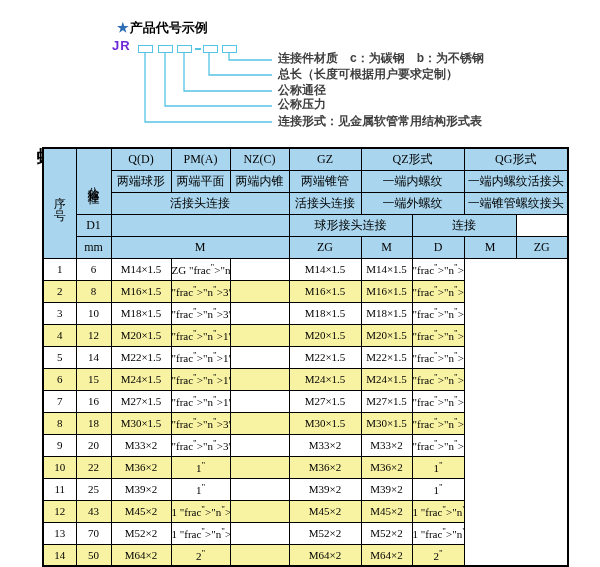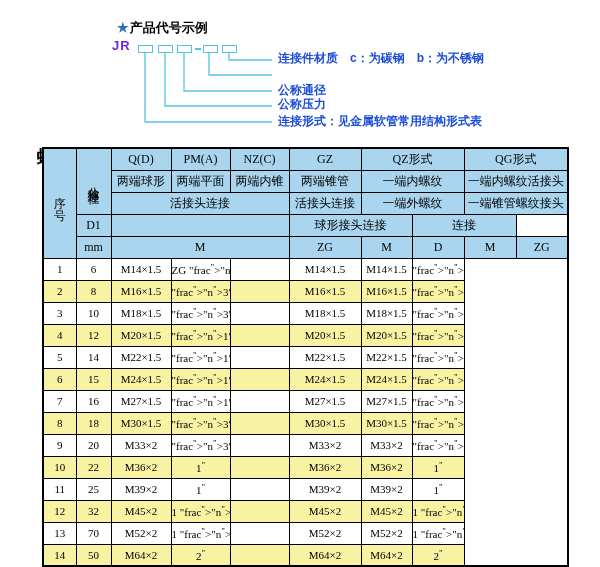--- a/index.html
+++ b/index.html
@@ -29,21 +29,21 @@
     position:absolute; top:45px; width:15px; height:8px;
     border:1.5px solid var(--cyan); background:#fff;
   }
   .code-dash {
     position:absolute; top:48px; left:195px; width:6px; height:2px;
     background:var(--cyan);
   }
   #connector-svg { position:absolute; left:0; top:0; }
   .diag-label {
     position:absolute; left:278px;
-    font-size:12px; font-weight:bold; color:#1d4ed8;
+    font-size:12px; font-weight:bold; color:#404040;
     font-family:"Liberation Sans", sans-serif;
     white-space:nowrap; line-height:13px;
   }
   
   #table-title {
     position:absolute; left:37px; top:121px;
     font-family:"DejaVu Serif", serif;
     font-size:19px; font-weight:bold; letter-spacing:2px; color:#000;margin-top:24px;
   }
   
@@ -95,20 +95,21 @@
 
   <div class="jr">JR</div>
   <div class="code-box" style="left:138px"></div>
   <div class="code-box" style="left:158px"></div>
   <div class="code-box" style="left:177px"></div>
   <div class="code-dash"></div>
   <div class="code-box" style="left:203px"></div>
   <div class="code-box" style="left:222px"></div>
 
   <div class="diag-label" style="top:52px">连接件材质　c：为碳钢　b：为不锈钢</div>
+  <div class="diag-label" style="top:68px">总长（长度可根据用户要求定制）</div>
   <div class="diag-label" style="top:84px">公称通径</div>
   <div class="diag-label" style="top:98px">公称压力</div>
   <div class="diag-label" style="top:115px">连接形式：见金属软管常用结构形式表</div>
 </div>
 
 <div id="table-title">螺母连接形式参考表</div>
 
 <table id="ref-table">
   <colgroup>
     <col style="width:33px">
@@ -269,21 +270,21 @@
         <td>25</td>
         <td>M39×2</td>
         <td>1<span class="inch">"</span></td>
         <td></td>
         <td>M39×2</td>
         <td>M39×2</td>
         <td>1<span class="inch">"</span></td>
       </tr>
       <tr class="alt">
         <td>12</td>
-        <td>32</td>
+        <td>43</td>
         <td>M45×2</td>
         <td>1 <span class="&lt;span">"</span>frac<span class="inch">"</span>&gt;<span class="&lt;span">"</span>n<span class="inch">"</span>&gt;1d&gt;4</td>
         <td></td>
         <td>M45×2</td>
         <td>M45×2</td>
         <td>1 <span class="&lt;span">"</span>frac<span class="inch">"</span>&gt;<span class="&lt;span">"</span>n<span class="inch">"</span>&gt;1d&gt;4</td>
       </tr>
       <tr>
         <td>13</td>
         <td>70</td>

